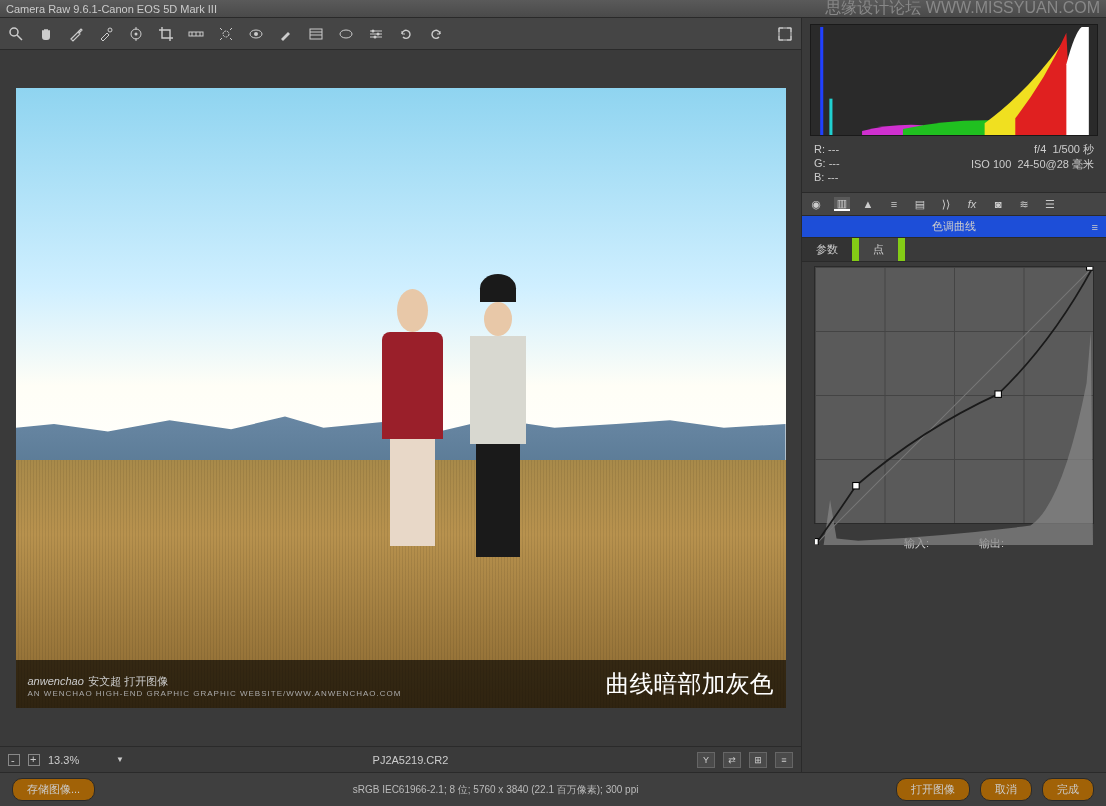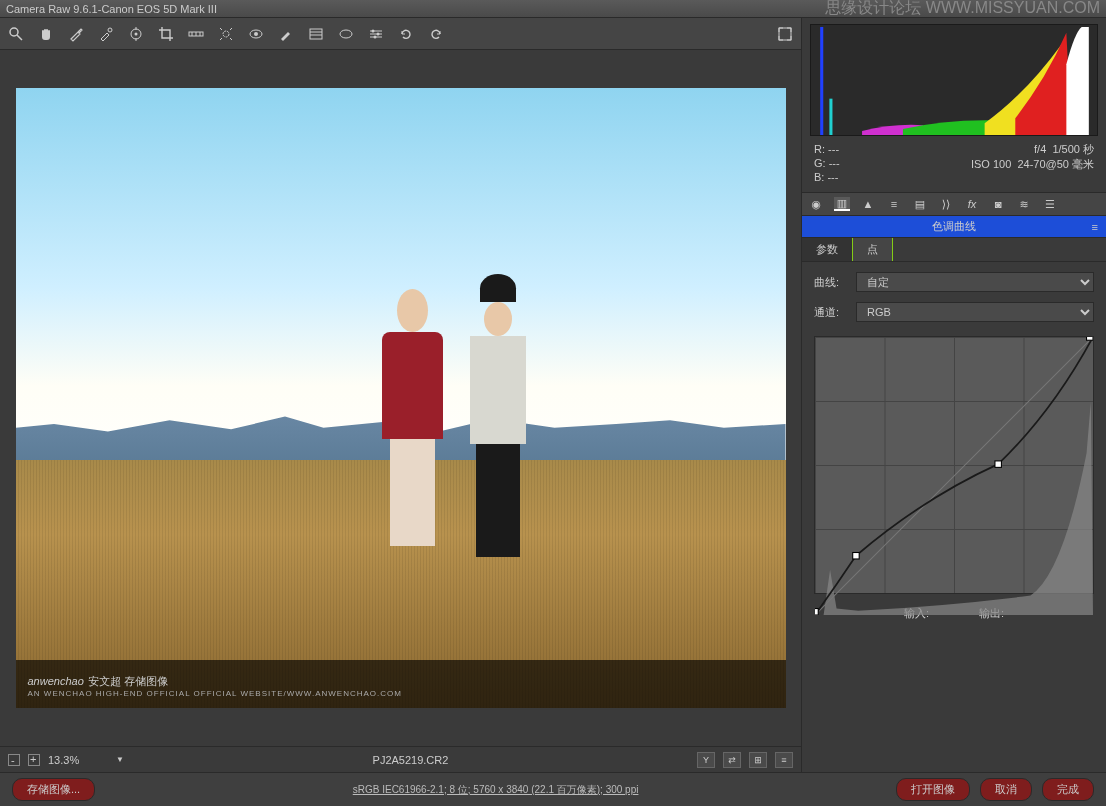--- a/index.html
+++ b/index.html
@@ -44,34 +44,34 @@
 .hist-tri.r{right:4px;border-bottom-color:#eee;}
 .exif{padding:4px 12px 8px;display:flex;gap:30px;font-size:10px;color:#bbb;}
 .exif .rgb div{line-height:14px;}
 .exif .meta{text-align:right;flex:1;}
 .panel-tabs{height:24px;background:#454545;border-top:1px solid #2a2a2a;border-bottom:1px solid #2a2a2a;display:flex;align-items:center;padding:0 6px;gap:10px;}
 .panel-tabs .picon{width:16px;height:14px;display:flex;align-items:center;justify-content:center;cursor:pointer;font-size:11px;}
 .panel-tabs .picon.active{background:#5a5a5a;border-bottom:2px solid #fff;}
 .panel-title{height:22px;background:#1d4ed8;display:flex;align-items:center;justify-content:center;position:relative;border-bottom:1px solid #2a2a2a;}
 .panel-title .menu{position:absolute;right:8px;cursor:pointer;}
 .subtabs{height:24px;display:flex;border-bottom:1px solid #2a2a2a;}
-.subtab{padding:0 14px;display:flex;align-items:center;background:#333;cursor:pointer;border-right:1px solid #84cc16;}
+.subtab{padding:0 14px;display:flex;align-items:center;background:#333;cursor:pointer;border-right:7px solid #84cc16;}
 .subtab.active{background:#454545;}
 .curve-controls{padding:10px 12px;display:flex;flex-direction:column;gap:10px;}
 .ctl-row{display:flex;align-items:center;gap:8px;}
 .ctl-row label{width:34px;}
 .ctl-row select{flex:1;background:#4a4a4a;border:1px solid #2a2a2a;color:#ccc;height:20px;padding:0 6px;}
 .curve-box{margin:4px 12px 6px;height:258px;background:#5a5a5a;border:1px solid #2a2a2a;position:relative;}
 .curve-grid{position:absolute;inset:0;background:linear-gradient(#444 1px,transparent 1px) 0 0/100% 25%,linear-gradient(90deg,#444 1px,transparent 1px) 0 0/25% 100%;}
 .curve-hist{position:absolute;inset:0;}
 .curve-line{position:absolute;inset:0;}
 .curve-io{display:flex;justify-content:center;gap:50px;padding:6px 0 10px;font-size:10px;text-align:right;}
 .footer{position:absolute;bottom:0;left:0;right:0;height:34px;background:#3f3f3f;border-top:1px solid #2a2a2a;display:flex;align-items:center;padding:0 12px;gap:10px;}
-.footer .btn{background:#7f1d1d;border:1px solid #2a2a2a;padding:3px 14px;border-radius:10px;cursor:pointer;}
-.footer .meta{flex:1;text-align:center;font-size:10px;text-decoration:underline;color:#bbb;}
+.footer .btn{background:#a16207;border:1px solid #2a2a2a;padding:3px 14px;border-radius:10px;cursor:pointer;}
+.footer .meta{flex:1;text-align:center;font-size:10px;color:#bbb;}
 svg{display:block;}
 </style>
 </head>
 <body>
 
 <div class="titlebar">
   <span>Camera Raw 9.6.1</span>
   <span> - </span>
   <span>Canon EOS 5D Mark III</span>
   <span class="wm">思缘设计论坛 WWW.MISSYUAN.COM</span>
@@ -196,23 +196,24 @@
             </div>
           <div class="person2">
               <div class="hat"></div>
               <div class="head"></div>
               <div class="body"></div>
               <div class="legs"></div>
             </div>
         </div>
         <div class="overlay-band">
           <div class="logo">
-            <span>anwenchao</span> <span style="font-size:11px;font-style:normal">安文超 存储图像</span>
-            <small>AN WENCHAO HIGH-END OFFICIAL OFFICIAL WEBSITE/WWW.ANWENCHAO.COM</small>
+            <span>anwenchao</span> <span style="font-size:11px;font-style:normal">安文超 打开图像</span>
+            <small>AN WENCHAO HIGH-END GRAPHIC GRAPHIC WEBSITE/WWW.ANWENCHAO.COM</small>
           </div>
+          <div class="caption">曲线暗部加灰色</div>
         </div>
       </div>
     </div>
 
     <div class="statusbar">
       <span class="sq" style="position:relative;">
           <span style="position:absolute;left:2px;top:-1px;">-</span>
         </span>
       <span class="sq" style="position:relative;">
           <span style="position:absolute;left:1px;top:-2px;">+</span>
@@ -247,21 +248,21 @@
     </div>
 
     <div class="exif">
       <div class="rgb">
         <div>R: ---</div>
         <div>G: ---</div>
         <div>B: ---</div>
       </div>
       <div class="meta">
         <div><span>f/4</span>&nbsp;&nbsp;<span>1/500 秒</span></div>
-        <div><span>ISO 100</span>&nbsp;&nbsp;<span>24-70@50 毫米</span></div>
+        <div><span>ISO 100</span>&nbsp;&nbsp;<span>24-50@28 毫米</span></div>
       </div>
     </div>
 
     <div class="panel-tabs">
       <span class="picon">◉</span>
       <span class="picon active">▥</span>
       <span class="picon">▲</span>
       <span class="picon">≡</span>
       <span class="picon">▤</span>
       <span class="picon">⟩⟩</span>
@@ -276,30 +277,20 @@
     <div class="panel-title">
       <span>色调曲线</span>
       <span class="menu">≡</span>
     </div>
 
     <div class="subtabs">
       <div class="subtab">参数</div>
       <div class="subtab active">点</div>
     </div>
 
-    <div class="curve-controls">
-      <div class="ctl-row">
-        <label>曲线:</label>
-        <select><option>自定</option></select>
-      </div>
-      <div class="ctl-row">
-        <label>通道:</label>
-        <select><option>RGB</option></select>
-      </div>
-    </div>
 
     <div class="curve-box">
       <div class="curve-grid"></div>
       <svg class="curve-hist" viewBox="0 0 258 258" preserveAspectRatio="none">
         <path d="M0 258 L8 258 L14 216 L20 252 L40 254 Q120 250 200 240 Q230 220 252 108 L256 60 L258 258 Z" fill="#888" opacity="0.7"></path>
       </svg>
       <svg class="curve-line" viewBox="0 0 258 258" preserveAspectRatio="none">
         <line x1="0" y1="258" x2="258" y2="0" stroke="#777" stroke-width="1"></line>
         <path d="M0 258 Q20 230 38 203 Q100 150 170 118 Q220 70 258 0" fill="none" stroke="#1a1a1a" stroke-width="1.6"></path>
         <rect x="-3" y="255" width="6" height="6" fill="#fff" stroke="#000" transform="translate(0,-3)"></rect>

